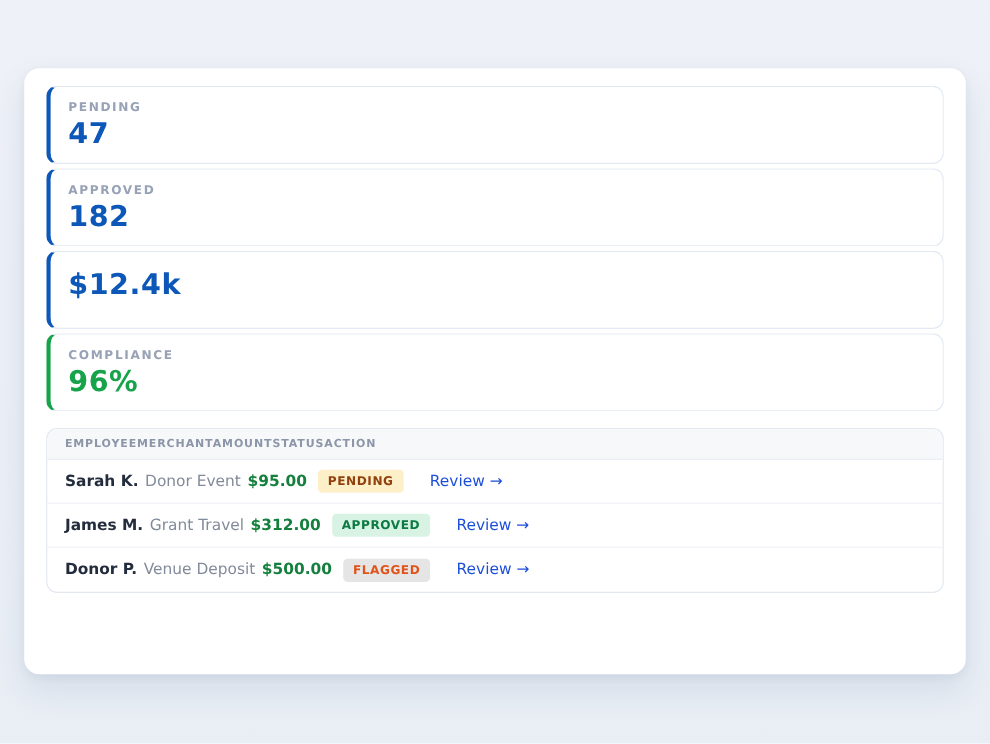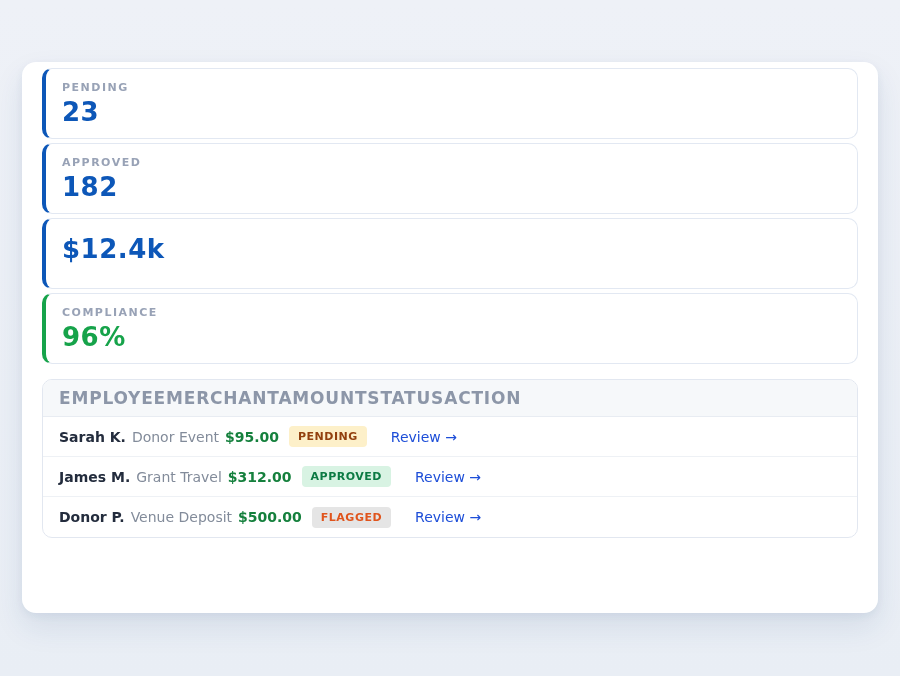--- a/index.html
+++ b/index.html
@@ -33,21 +33,21 @@
     letter-spacing: 0.2px;
   }
   .header-badge {
     background: rgba(255, 255, 255, 0.22);
     color: #ffffff;
     font-size: 12px;
     font-weight: bold;
     padding: 5px 13px;
     border-radius: 999px;
   }
-  .card-body { padding: 6px 20px 20px 20px; }
+  .card-body { padding: 16px 20px 20px 20px; }
   .stat-card {
     background: #ffffff;
     border: 1px solid #e2e8f2;
     border-left: 4px solid #0d57b8;
     border-radius: 10px;
     padding: 12px 16px 13px 16px;
     margin-bottom: 4px;
     height: 71px;
   }
   .stat-label {
@@ -68,21 +68,21 @@
     margin-top: 15px;
     border: 1px solid #e2e7f0;
     border-radius: 10px;
     overflow: hidden;
     background: #ffffff;
   }
   .table-head {
     background: #f6f8fa;
     border-bottom: 1px solid #e8ecf2;
     padding: 8px 16px;
-    font-size: 17px;
+    font-size: 10px;
     font-weight: bold;
     color: #8c96a8;
     letter-spacing: 0.8px;
   }
   .table-head span { text-transform: uppercase; }
   .table-row {
     display: flex;
     align-items: center;
     padding: 0 16px;
     height: 40px;
@@ -112,21 +112,21 @@
   }
 </style>
 </head>
 <body>
 
 <div class="app-card">
   <div class="card-body">
     <div id="stats-container">
   <div class="stat-card" style="border-left-color: rgb(13, 87, 184);">
     <div class="stat-label">PENDING</div>
-    <div class="stat-value" style="color: rgb(13, 87, 184);">23</div>
+    <div class="stat-value" style="color: rgb(13, 87, 184);">47</div>
   </div>
 
   <div class="stat-card" style="border-left-color: rgb(13, 87, 184);">
     <div class="stat-label">APPROVED</div>
     <div class="stat-value" style="color: rgb(13, 87, 184);">182</div>
   </div>
 
   <div class="stat-card" style="border-left-color: rgb(13, 87, 184);">
     <div class="stat-value" style="color: rgb(13, 87, 184);">$12.4k</div>
   </div>

